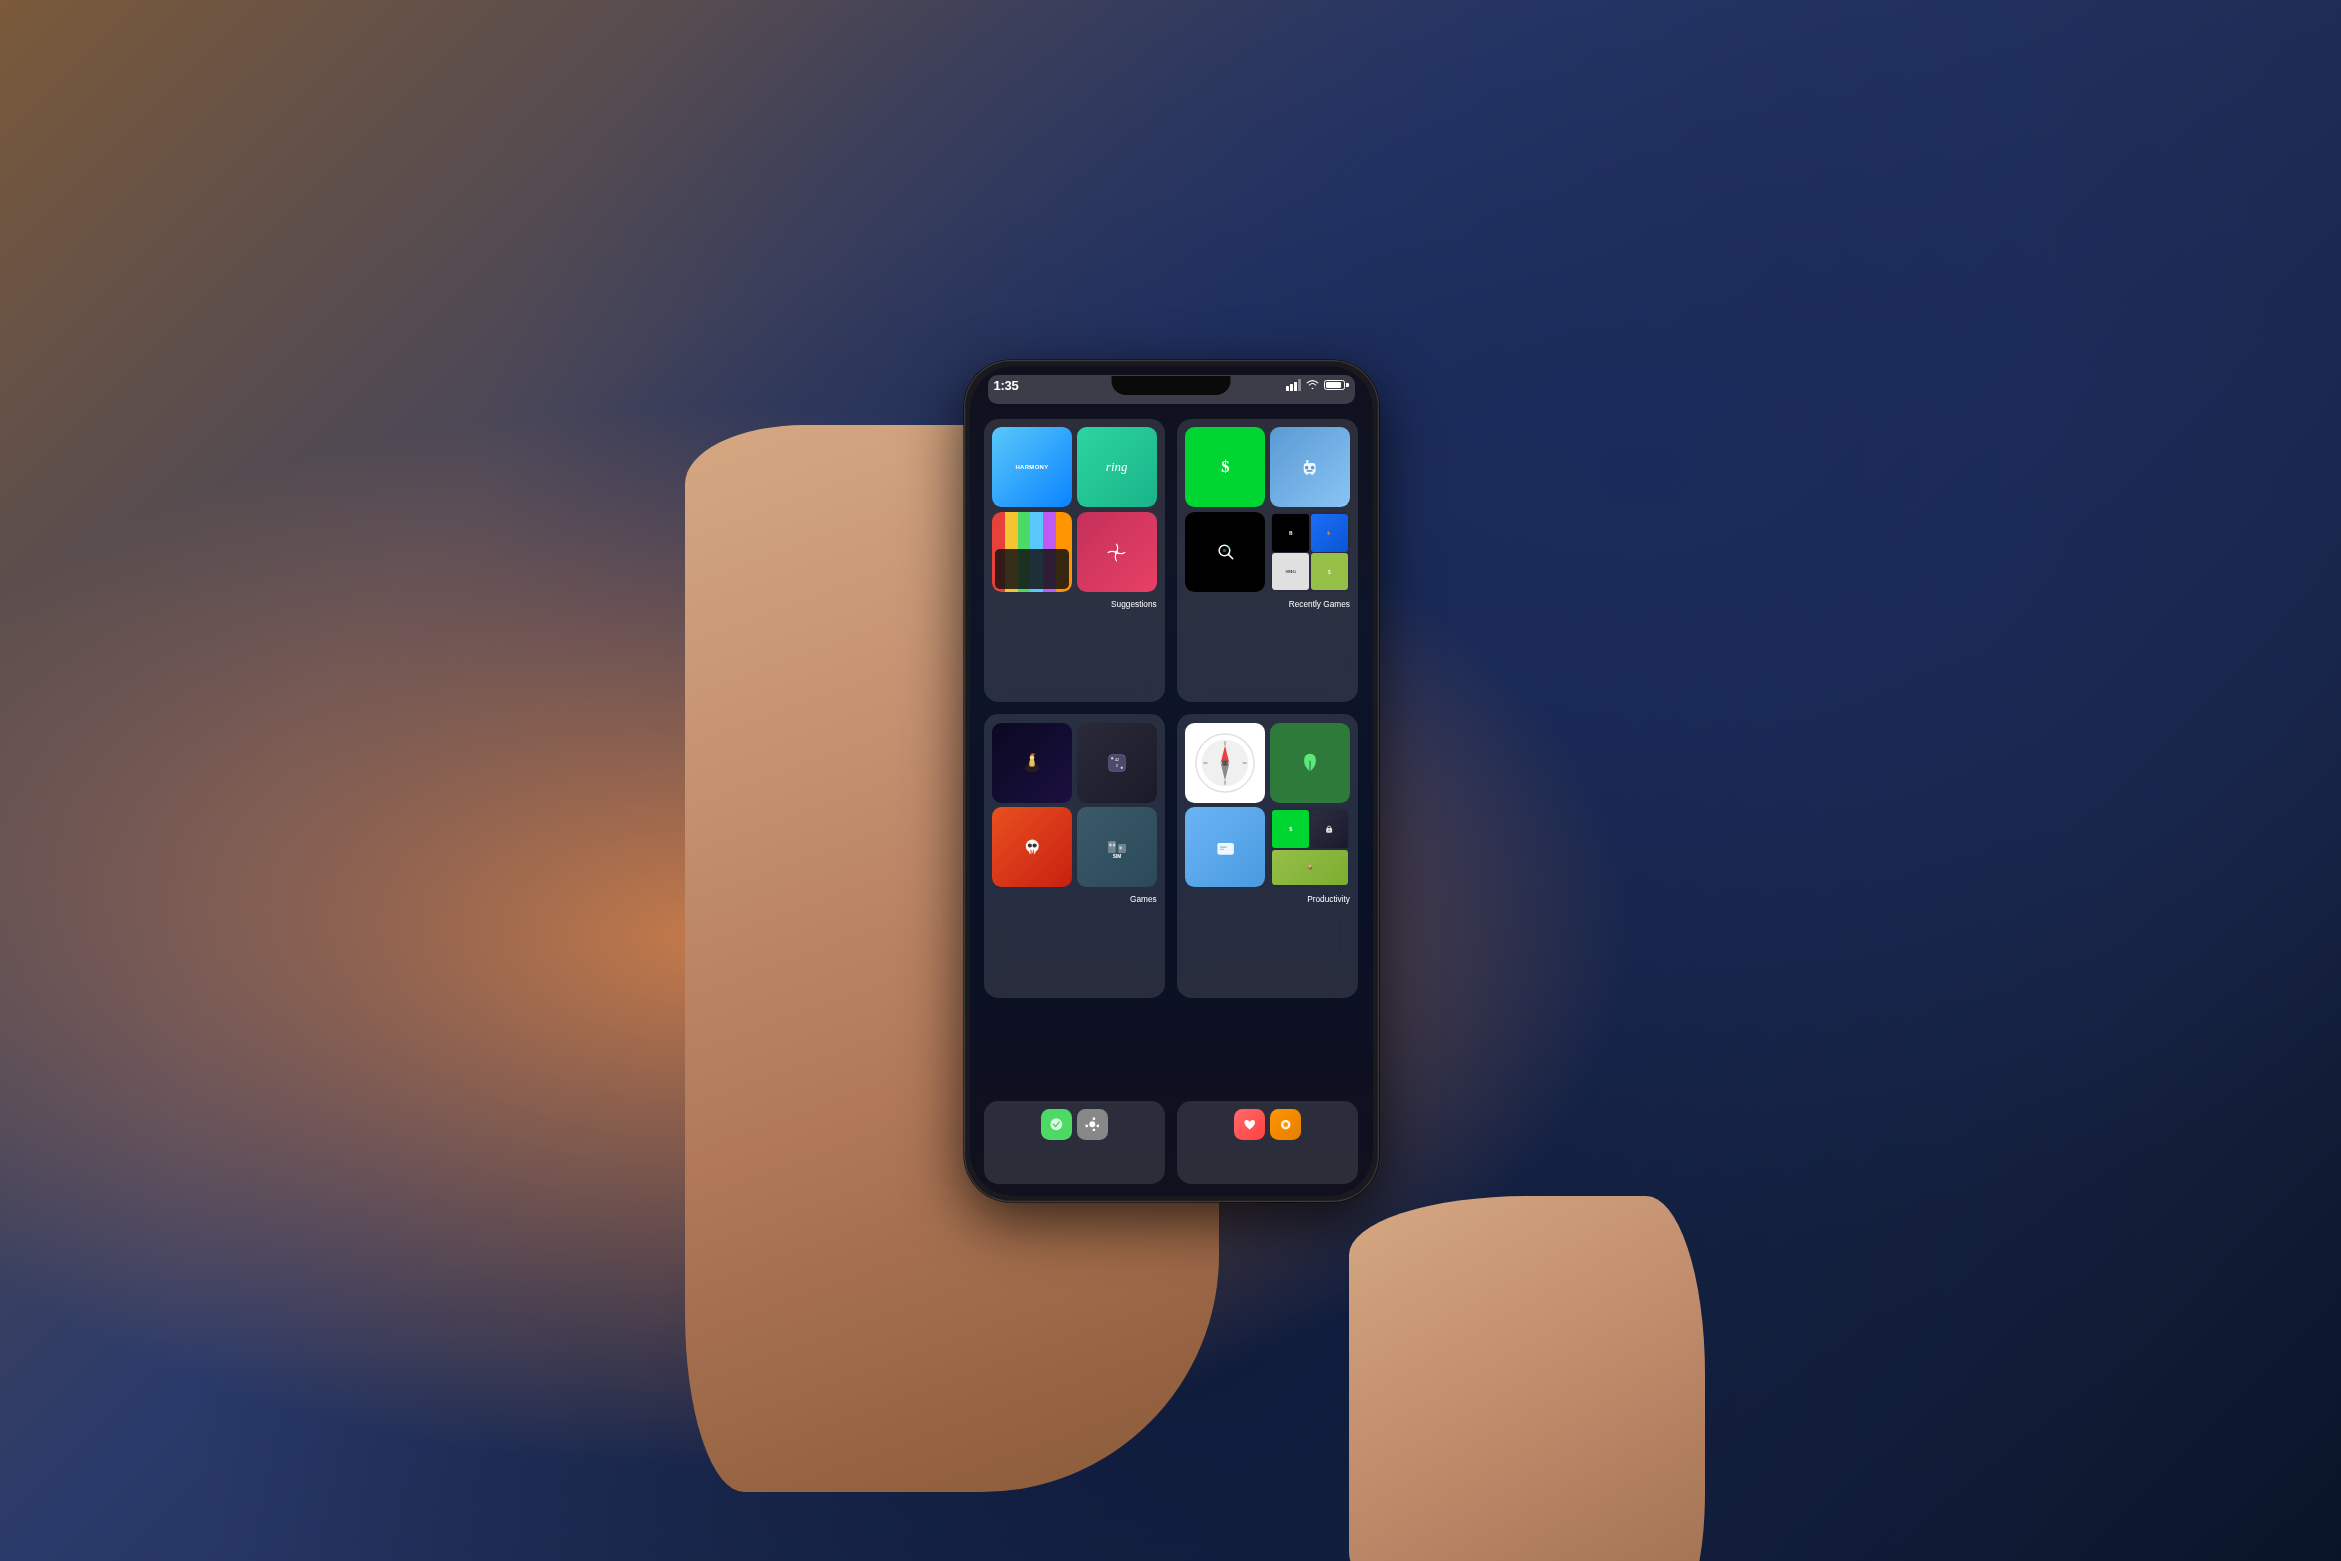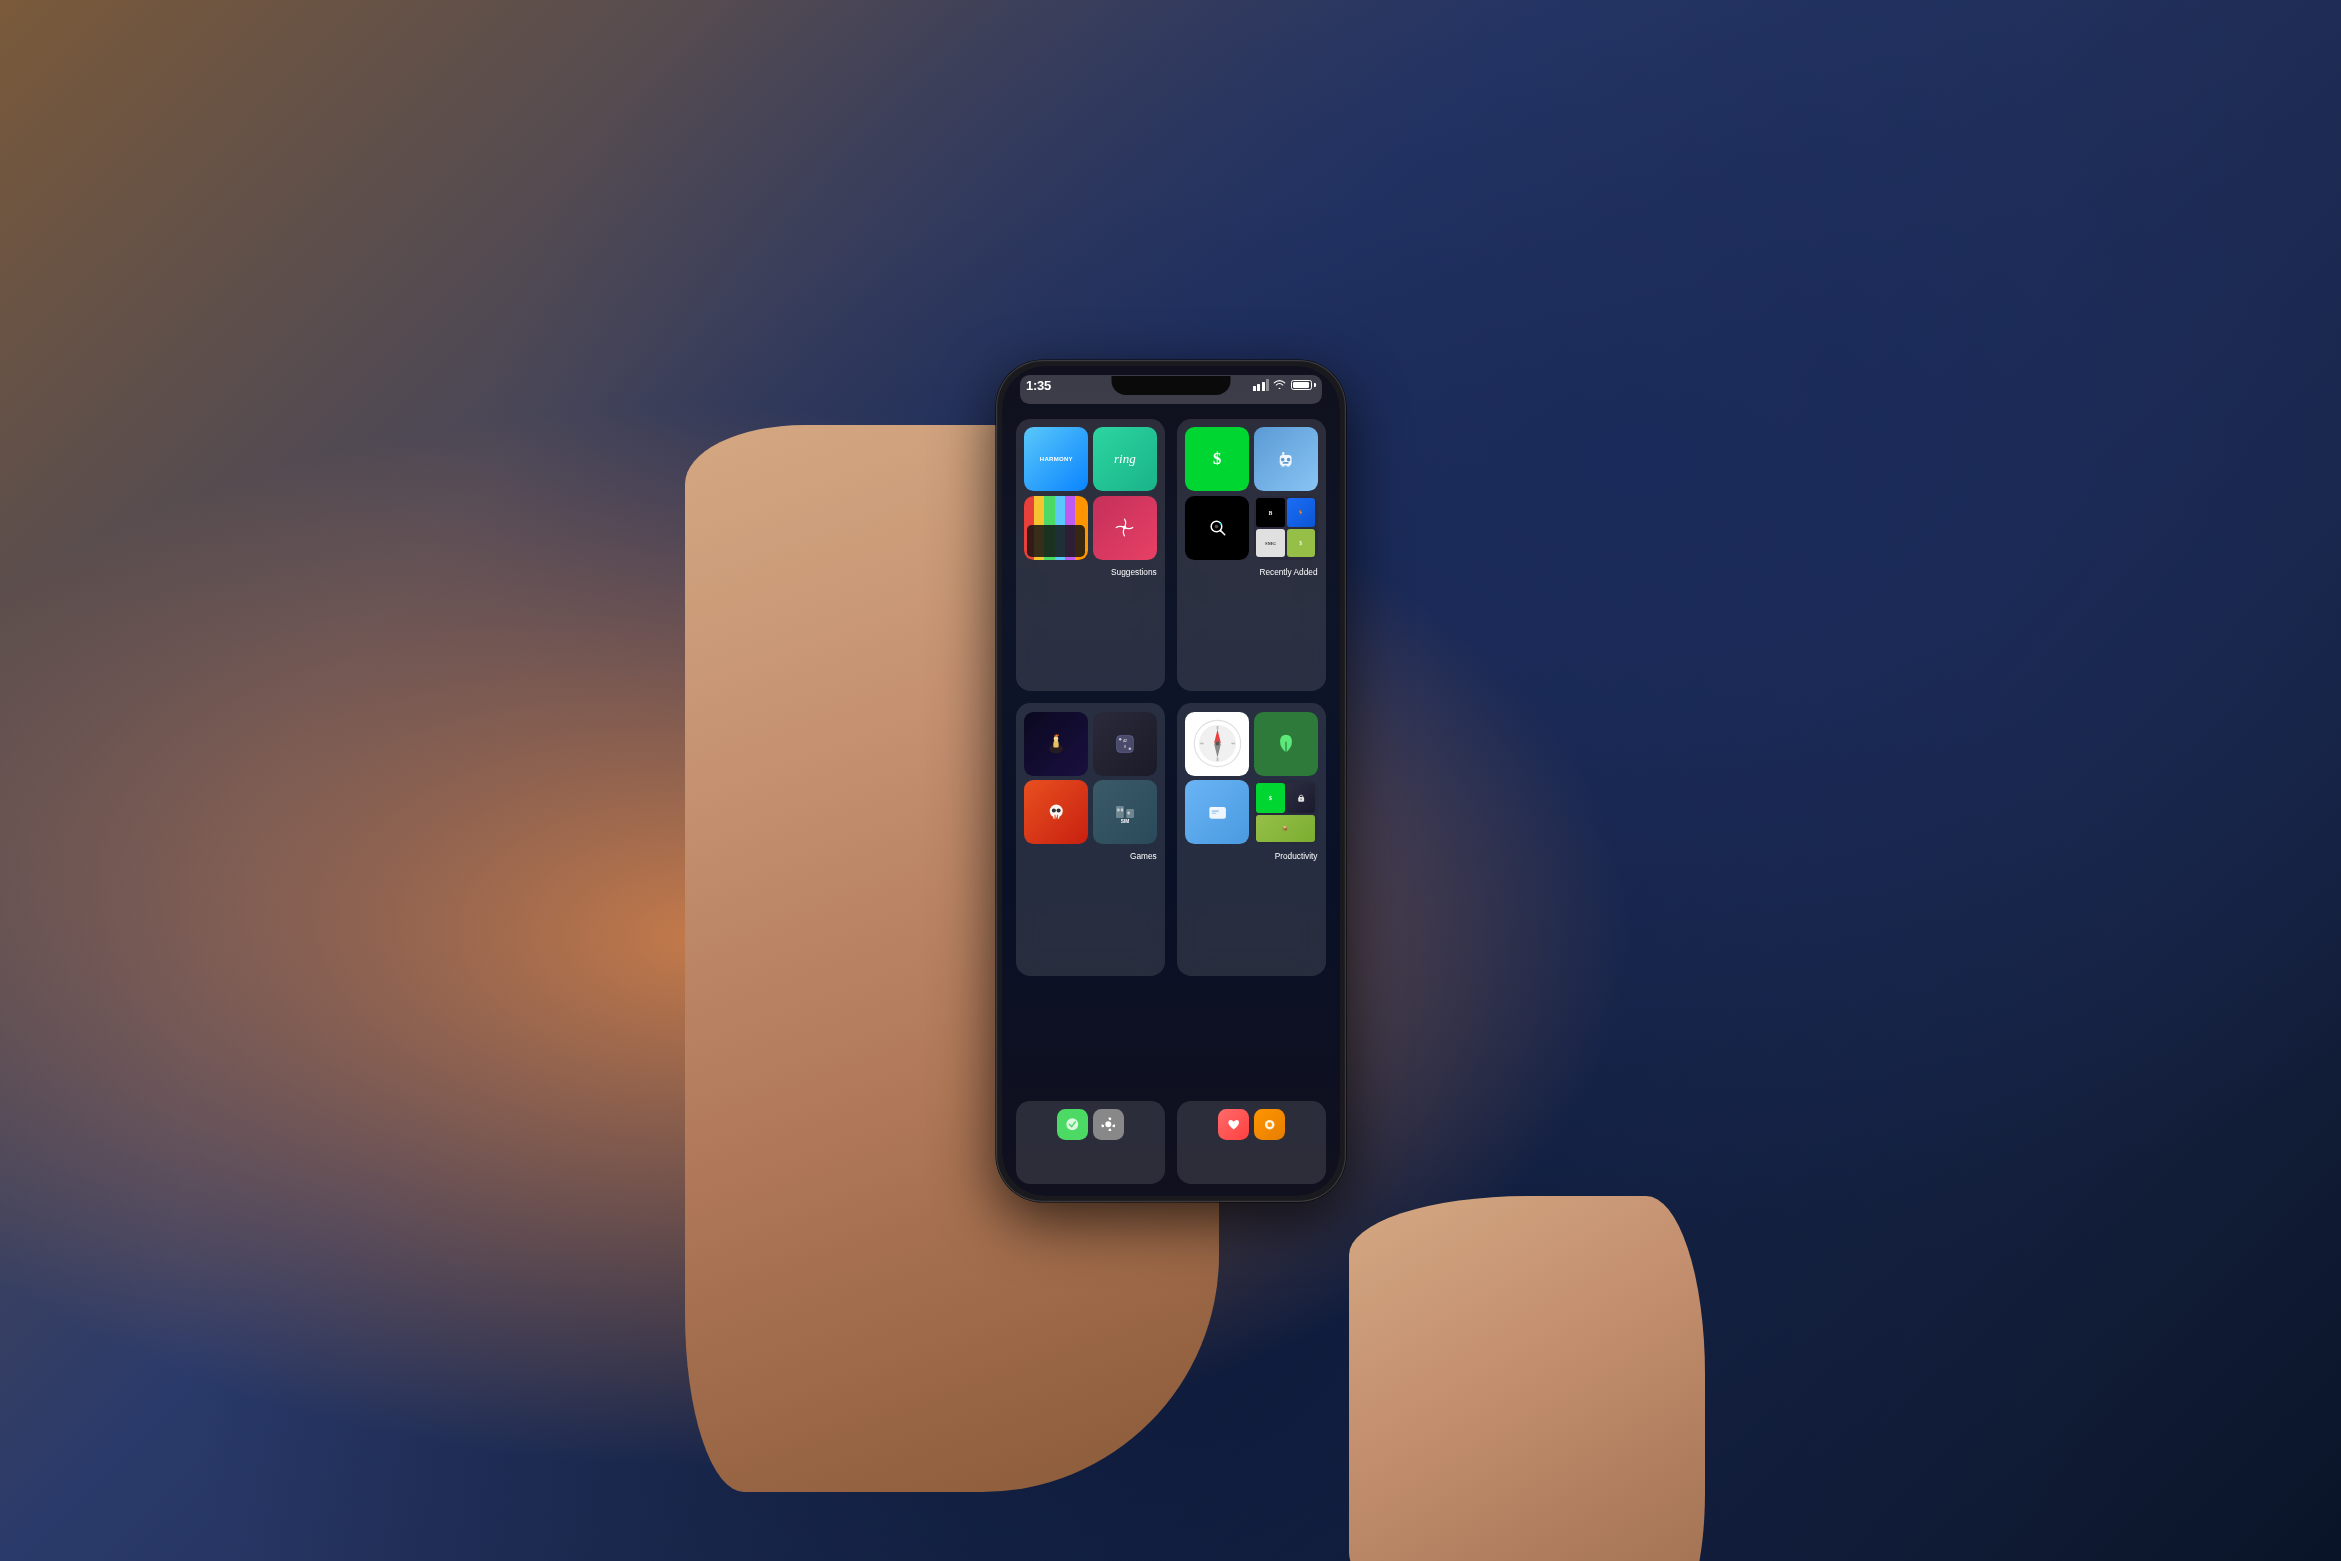--- a/index.html
+++ b/index.html
@@ -43,21 +43,21 @@
       width: 534px;
       height: 1067px;
       background: linear-gradient(160deg, #d4a882 0%, #c49070 30%, #b07858 60%, #8a5a38 100%);
       border-radius: 119px 178px 237px 59px / 59px 119px 237px 178px;
       z-index: 1;
     }
 
     
     .phone {
       position: relative;
-      width: 350px;
+      width: 415px;
       height: 842px;
       background: #1a1a1e;
       border-radius: 47px;
       z-index: 10;
       box-shadow:
         inset 0 0 0 1.2px #3a3a3e,
         0 18px 59px rgba(0,0,0,0.7),
         0 0 0 0.6px #0a0a0a;
       overflow: hidden;
       text-decoration: underline;
@@ -471,21 +471,21 @@
 
               <div class="app-icon" style="background:rgba(40,40,60,0.6); border-radius:9.5px; padding:2.4px;">
                 <div style="display:grid;grid-template-columns:1fr 1fr;gap:1.8px;width:100%;height:100%;">
                   <div style="background:#000;border-radius:3px;display:flex;align-items:center;justify-content:center;font-size:5.3px;font-weight:900;color:white;font-family:serif;">B</div>
                   <div style="background:linear-gradient(135deg,#1c6ef7,#0a55d4);border-radius:3px;display:flex;align-items:center;justify-content:center;font-size:6px;color:white;">🏃</div>
                   <div style="background:#e0e0e0;border-radius:3px;display:flex;align-items:center;justify-content:center;font-size:4.7px;font-weight:700;color:#333;">SMG</div>
                   <div style="background:#96bf48;border-radius:3px;display:flex;align-items:center;justify-content:center;font-size:6px;color:white;">$</div>
                 </div>
               </div>
             </div>
-            <div class="app-group-label">Recently Added</div>
+            <div class="app-group-label">Recently Games</div>
           </div>
 
           <div class="app-group">
             <div class="app-group-icons">
 
               <div class="app-icon" style="background:linear-gradient(135deg,#0a0820,#1a1040); border-radius:9.5px; overflow:hidden;">
                 <svg width="26" height="26" viewBox="0 0 44 44">
 
                   <ellipse cx="22" cy="30" rx="12" ry="8" fill="#3a2a10" opacity="0.5"></ellipse>
                   <path d="M18 28 Q16 20 20 15 Q22 12 24 15 Q28 20 26 28 Z" fill="#e8c060"></path>

